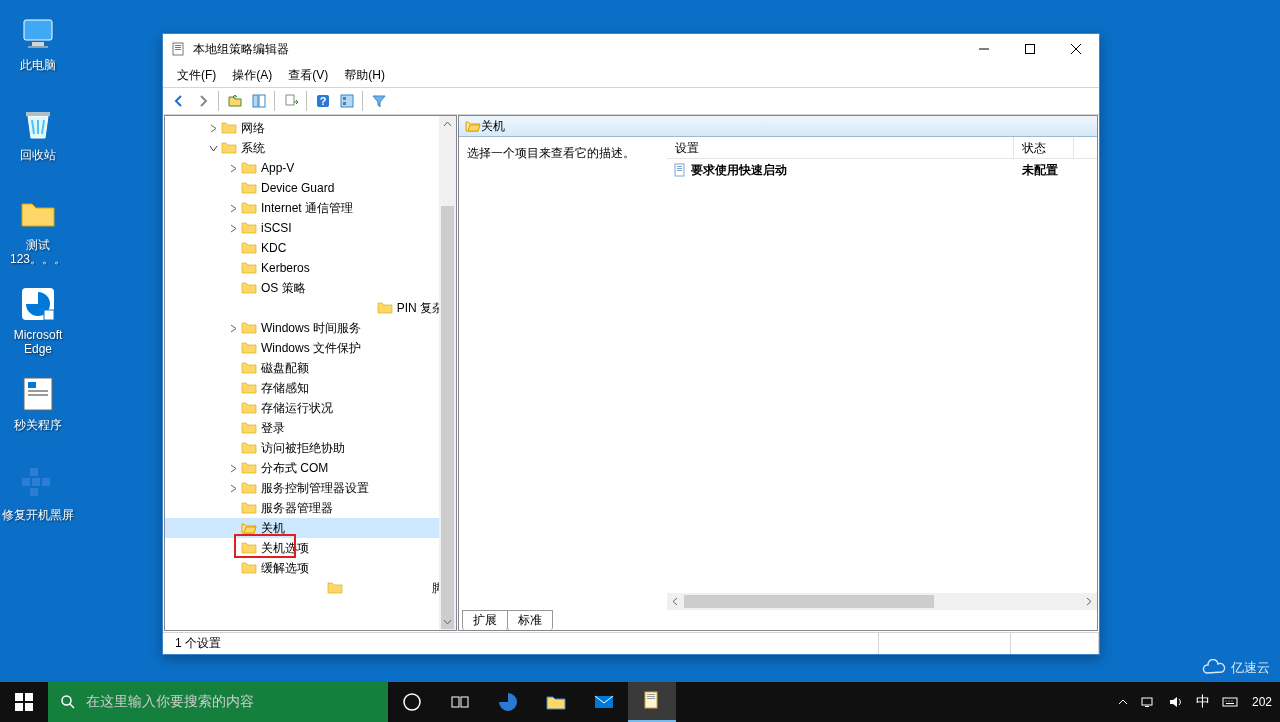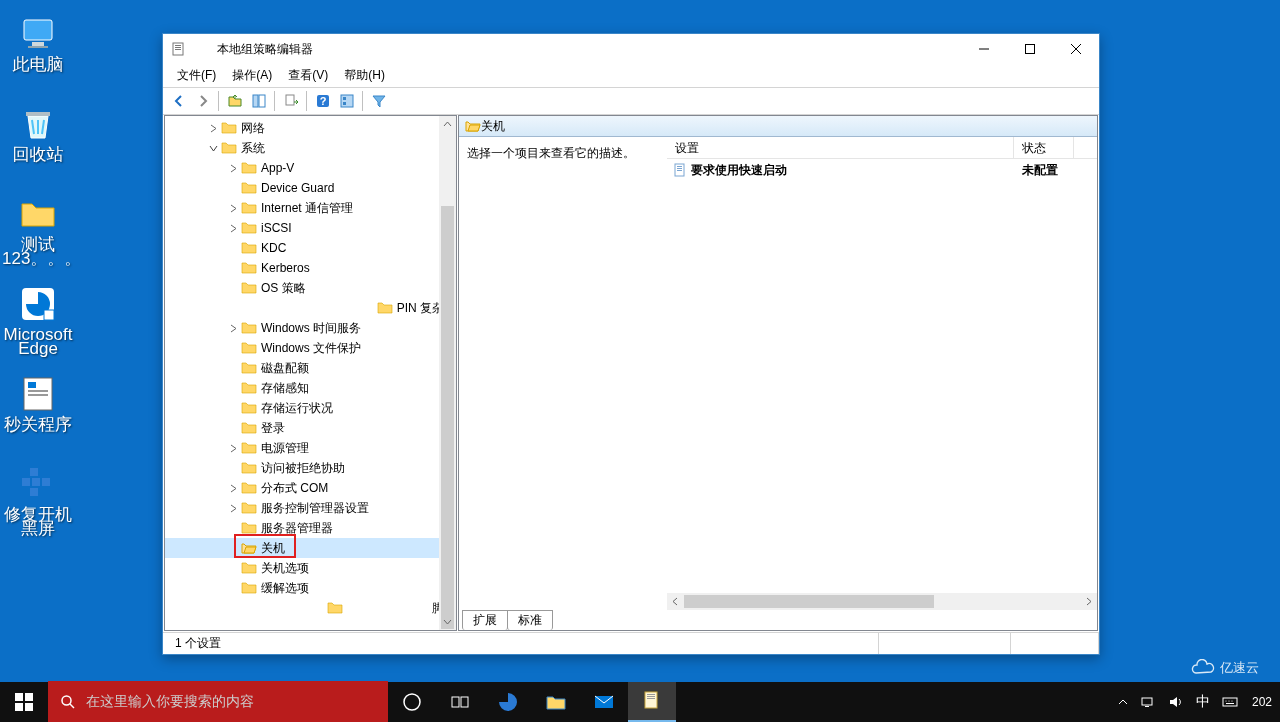--- a/index.html
+++ b/index.html
@@ -2,27 +2,27 @@
 <html><head>
 <meta charset="utf-8">
 <style>
 * { margin: 0; padding: 0; box-sizing: border-box; font-family: "Microsoft YaHei", "Segoe UI", sans-serif; }
 body { width: 1280px; height: 722px; background: #0b6fc7; overflow: hidden; position: relative; }
 
 
 .desktop-icons { position: absolute; top: 10px; left: 0; width: 80px; }
 .desk-icon { width: 76px; height: 90px; display: flex; flex-direction: column; align-items: center; justify-content: flex-start; padding-top: 4px; cursor: pointer; }
 .desk-icon .ic { width: 40px; height: 40px; display: flex; align-items: center; justify-content: center; }
-.desk-icon .lbl { color: #fff; font-size: 17px; text-align: center; margin-top: 4px; text-shadow: 1px 1px 2px rgba(0,0,0,0.6); line-height: 14px; max-width: 72px; }
+.desk-icon .lbl { color: #fff; font-size: 12px; text-align: center; margin-top: 4px; text-shadow: 1px 1px 2px rgba(0,0,0,0.6); line-height: 14px; max-width: 72px; }
 
 
 .window { position: absolute; left: 162px; top: 33px; width: 938px; height: 622px; background: #fff; border: 1px solid #3a86c8; box-shadow: 0 4px 12px rgba(0,0,0,0.3); display: flex; flex-direction: column; }
 .titlebar { height: 30px; display: flex; align-items: center; padding-left: 8px; }
 .titlebar .ticon { width: 16px; height: 16px; margin-right: 6px; }
-.titlebar .ttxt { font-size: 12px; flex: 1; margin-left: 24px; }
+.titlebar .ttxt { font-size: 12px; flex: 1; }
 .titlebar .winbtns { display: flex; }
 .titlebar .winbtn { width: 46px; height: 30px; display: flex; align-items: center; justify-content: center; cursor: pointer; }
 .titlebar .winbtn svg { stroke: #000; stroke-width: 1; fill: none; }
 
 .menubar { height: 24px; display: flex; align-items: center; padding-left: 6px; border-bottom: 1px solid #d4d4d4; font-size: 12px; }
 .menubar .menu { padding: 3px 8px; cursor: pointer; }
 
 .toolbar { height: 27px; display: flex; align-items: center; border-bottom: 1px solid #d4d4d4; padding-left: 4px; gap: 1px; }
 .tbtn { width: 23px; height: 23px; display: flex; align-items: center; justify-content: center; cursor: pointer; border: 1px solid transparent; }
 .tsep { width: 1px; height: 20px; background: #c0c0c0; margin: 0 3px; }
@@ -62,29 +62,29 @@
 .rp-tab { padding: 1px 10px; border: 1px solid #999; border-top: 1px solid #999; border-bottom: none; border-radius: 0 0 3px 3px; margin-right: -1px; cursor: pointer; background: #fff; }
 
 .statusbar { height: 22px; display: flex; align-items: center; border-top: 1px solid #d4d4d4; font-size: 12px; padding-left: 4px; }
 .statusbar .cell { border-right: 1px solid #d4d4d4; padding: 0 8px; height: 100%; display: flex; align-items: center; }
 .statusbar .cell.c1 { width: 712px; }
 .statusbar .cell.c2 { width: 132px; }
 
 
 .taskbar { position: absolute; bottom: 0; left: 0; right: 0; height: 40px; background: #101010; display: flex; align-items: center; }
 .start-btn { width: 48px; height: 40px; display: flex; align-items: center; justify-content: center; cursor: pointer; }
-.searchbox { width: 340px; height: 43px; background: #b91c1c; display: flex; align-items: center; color: #ccc; padding-left: 12px; font-size: 14px; gap: 10px; }
+.searchbox { width: 340px; height: 43px; background: #15803d; display: flex; align-items: center; color: #ccc; padding-left: 12px; font-size: 14px; gap: 10px; }
 .task-icons { display: flex; height: 40px; }
 .tbicon { width: 48px; height: 40px; display: flex; align-items: center; justify-content: center; cursor: pointer; }
 .tbicon.active { background: #3a3a3a; border-bottom: 2px solid #76b9ed; }
 .tray { margin-left: auto; display: flex; align-items: center; color: #fff; height: 40px; }
 .tray .tritem { padding: 0 6px; height: 40px; display: flex; align-items: center; cursor: pointer; font-size: 12px; }
 .tray .clock { font-size: 12px; text-align: right; padding: 0 8px; line-height: 14px; }
 
-.watermark { position: absolute; right: 21px; bottom: 45px; color: #fff; opacity: 0.85; font-size: 13px; display: flex; align-items: center; gap: 4px; }
+.watermark { position: absolute; right: 10px; bottom: 45px; color: #fff; opacity: 0.85; font-size: 13px; display: flex; align-items: center; gap: 4px; }
 .watermark .cloud { width: 26px; height: 18px; }
 
 svg.folder-svg path { fill: #ffd768; stroke: #d9a400; stroke-width: 0.6; }
 svg.folder-open-svg .back { fill: #ffe29a; stroke: #d9a400; }
 svg.folder-open-svg .front { fill: #ffd768; stroke: #d9a400; }
 </style>
 </head>
 <body>
 
 <div class="desktop-icons">
@@ -371,31 +371,20 @@
                 <path d="M1 3 L1 12 L15 12 L15 4 L7 4 L5 2 L1 2 Z"></path>
               </svg></span>
             <span class="tlbl">存储运行状况</span>
           </div>
           <div class="tree-row" style="padding-left: 60px;">
             <span class="expander"></span>
             <span class="folder"><svg class="folder-svg" width="16" height="14" viewBox="0 0 16 14">
                 <path d="M1 3 L1 12 L15 12 L15 4 L7 4 L5 2 L1 2 Z"></path>
               </svg></span>
             <span class="tlbl">登录</span>
-          </div>
-          <div class="tree-row" style="padding-left: 60px;">
-            <span class="expander">
-              <svg width="9" height="9">
-                <path d="M2 1 L7 4.5 L2 8" fill="none" stroke="#666"></path>
-              </svg>
-            </span>
-            <span class="folder"><svg class="folder-svg" width="16" height="14" viewBox="0 0 16 14">
-                <path d="M1 3 L1 12 L15 12 L15 4 L7 4 L5 2 L1 2 Z"></path>
-              </svg></span>
-            <span class="tlbl">电源管理</span>
           </div>
           <div class="tree-row" style="padding-left: 60px;">
             <span class="expander"></span>
             <span class="folder"><svg class="folder-svg" width="16" height="14" viewBox="0 0 16 14">
                 <path d="M1 3 L1 12 L15 12 L15 4 L7 4 L5 2 L1 2 Z"></path>
               </svg></span>
             <span class="tlbl">访问被拒绝协助</span>
           </div>
           <div class="tree-row" style="padding-left: 60px;">
             <span class="expander">

